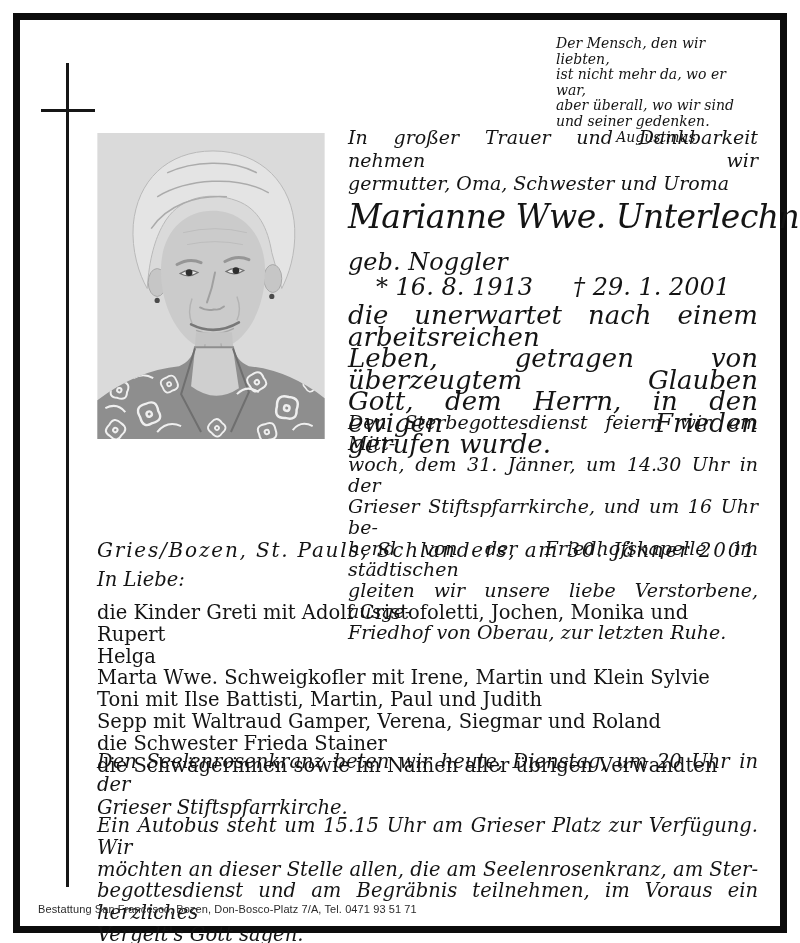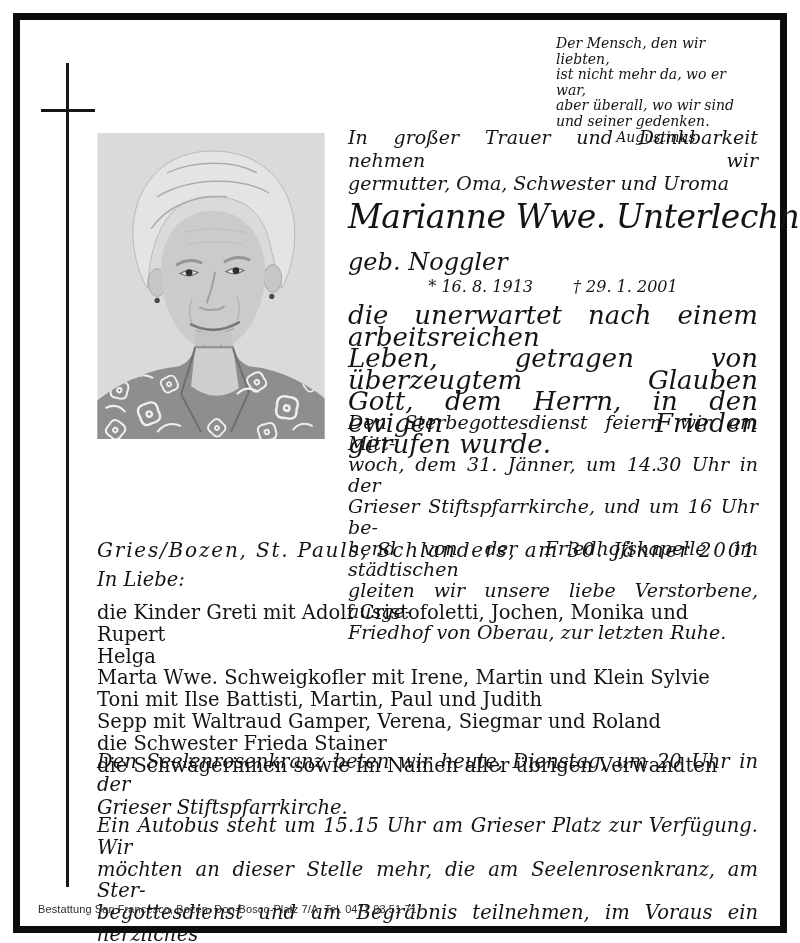--- a/index.html
+++ b/index.html
@@ -20,21 +20,21 @@
   
   .quote{position:absolute;left:556px;top:36px;width:202px;
     font-style:italic;font-size:14px;line-height:15.6px;}
   .quote .attribution{text-align:center;padding-right:2px;}
   
   .rcol{position:absolute;left:348px;width:410px;}
   .intro{top:126px;font-style:italic;font-size:19px;line-height:23px;}
   .name{top:197px;font-style:italic;font-size:33px;line-height:40px;
     text-align:center;white-space:nowrap;letter-spacing:-0.5px;}
   .maiden{top:248px;font-style:italic;font-size:24px;line-height:28px;text-align:left;}
-  .dates{top:275px;font-style:italic;font-size:16px;line-height:24px;
+  .dates{top:275px;font-style:italic;font-size:24px;line-height:24px;
     display:flex;justify-content:center;gap:40px;}
   .para-life{top:305px;font-style:italic;font-size:26px;line-height:21.5px;}
   .para-service{top:412px;font-style:italic;font-size:19px;line-height:21px;}
   
   .lcol{position:absolute;left:97px;width:661px;}
   .dateline{top:538px;font-style:italic;font-size:20px;letter-spacing:1.8px;}
   .in-love{top:568px;font-style:italic;font-size:19.5px;}
   .family{top:595px;font-size:19.5px;line-height:21.8px;margin-top:7px;}
   .rosary{top:750px;font-style:italic;font-size:19.5px;line-height:23px;}
   .bus{top:800px;font-style:italic;font-size:19.5px;line-height:21.8px;margin-top:15px;}
@@ -165,19 +165,19 @@
       <div class="jline">Sepp mit Waltraud Gamper, Verena, Siegmar und Roland</div>
       <div class="jline">die Schwester Frieda Stainer</div>
       <div class="jline last">die Schwägerinnen sowie im Namen aller übrigen Verwandten</div>
     </div>
   <div class="lcol rosary justify">
       <div class="jline">Den Seelenrosenkranz beten wir heute, Dienstag, um 20 Uhr in der</div>
       <div class="jline last">Grieser Stiftspfarrkirche.</div>
     </div>
   <div class="lcol bus justify">
       <div class="jline">Ein Autobus steht um 15.15 Uhr am Grieser Platz zur Verfügung. Wir</div>
-      <div class="jline">möchten an dieser Stelle mehr, die am Seelenrosenkranz, am Ster-</div>
+      <div class="jline">möchten an dieser Stelle allen, die am Seelenrosenkranz, am Ster-</div>
       <div class="jline">begottesdienst und am Begräbnis teilnehmen, im Voraus ein herzliches</div>
       <div class="jline last">Vergelt's Gott sagen.</div>
     </div>
 
   <div class="footer">Bestattung San Francesco, Bozen, Don-Bosco-Platz 7/A, Tel. 0471 93 51 71</div>
 </div>
 
 </body></html>

